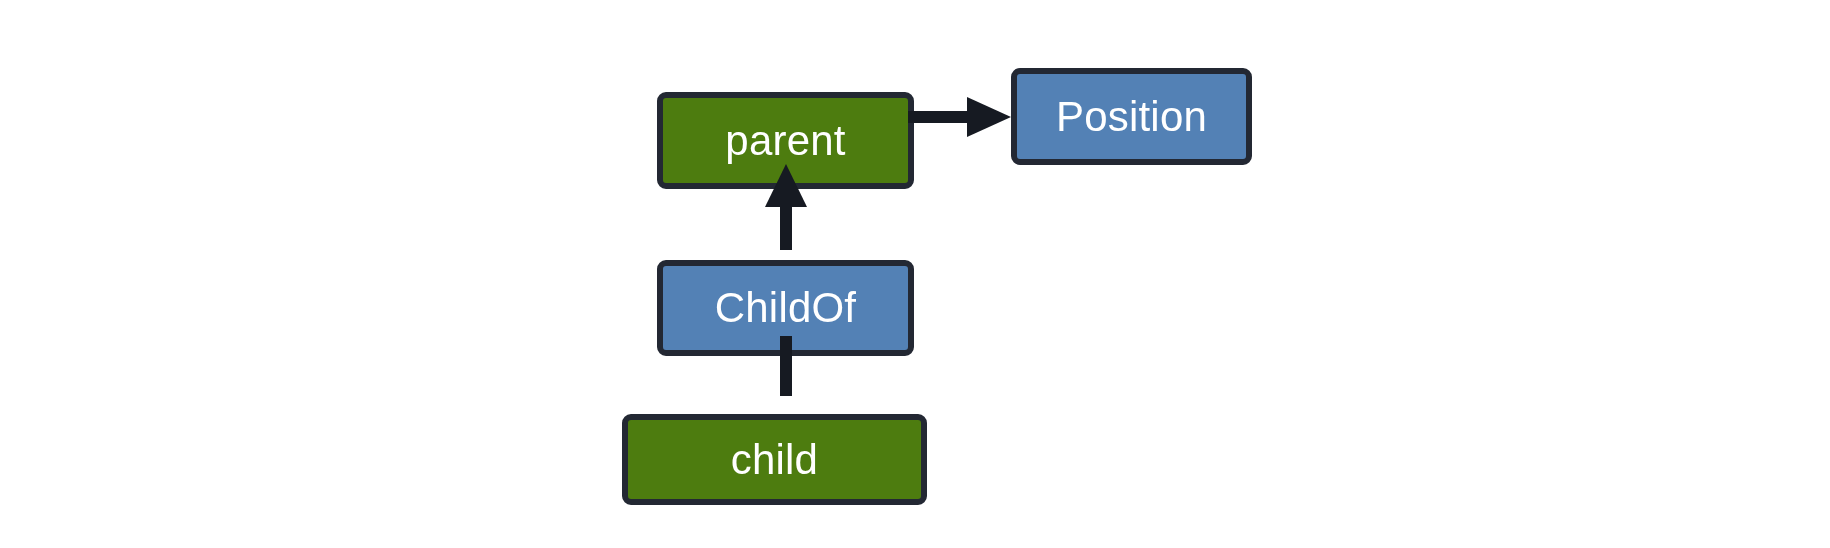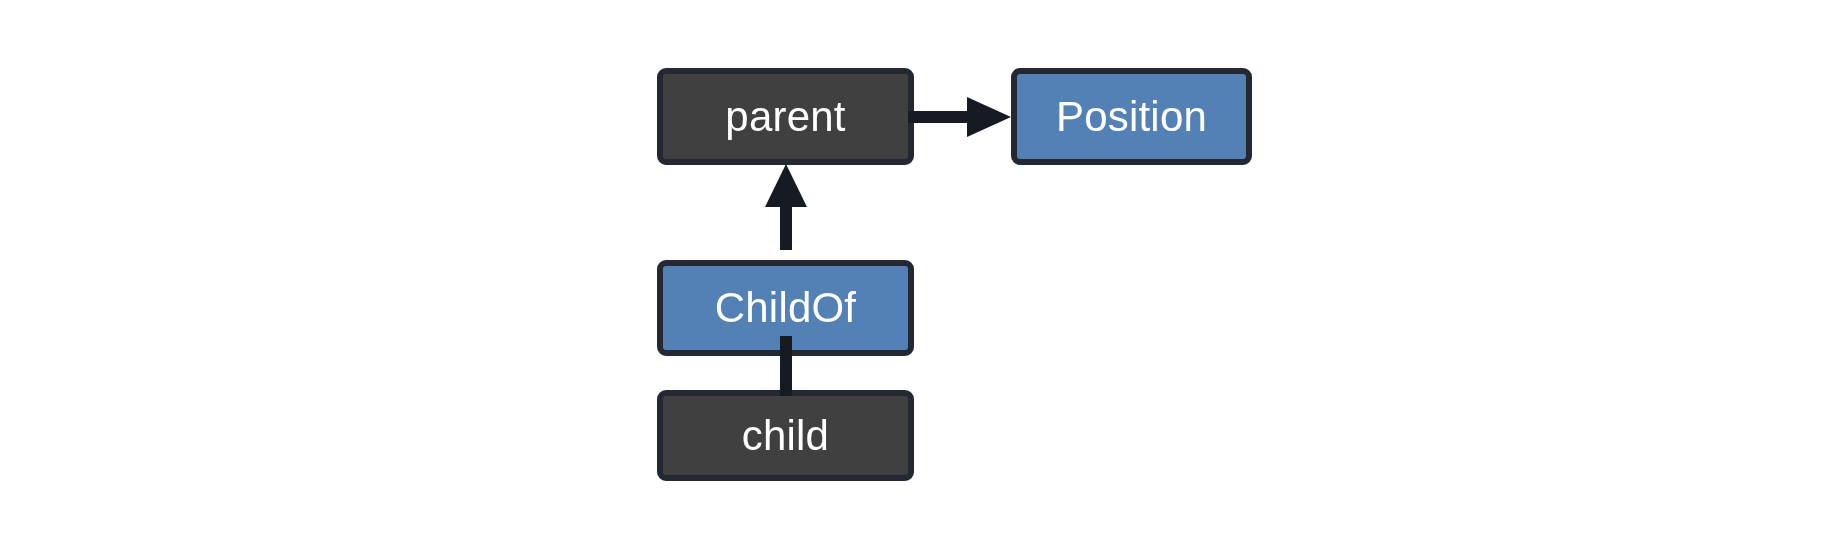--- a/index.html
+++ b/index.html
@@ -26,27 +26,27 @@
     align-items: center;
     justify-content: center;
     color: #ffffff;
     font-size: 42px;
     line-height: 1;
     letter-spacing: 0.2px;
     font-weight: 400;
     white-space: nowrap;
     user-select: none;
   }
-  .node-green { background: #404040; }
+  .node-green { background: #4d7c0f; margin-top: 24px; }
   .node-blue  { background: #5381b5; }
 
   .node-parent  { left: 657px; top: 68px;  width: 257px; height: 97px; }
   .node-position{ left: 1011px;top: 68px;  width: 241px; height: 97px; }
   .node-childof { left: 657px; top: 260px; width: 257px; height: 96px; }
-  .node-child   { left: 657px; top: 390px; width: 257px; height: 91px; }
+  .node-child   { left: 622px; top: 390px; width: 305px; height: 91px; }
 
   .edge { position: absolute; }
 
   
   .edge-parent-position { left: 908px; top: 96px; width: 106px; height: 42px; }
 
   
   .edge-childof-parent { left: 760px; top: 160px; width: 52px; height: 90px; }
 
   

